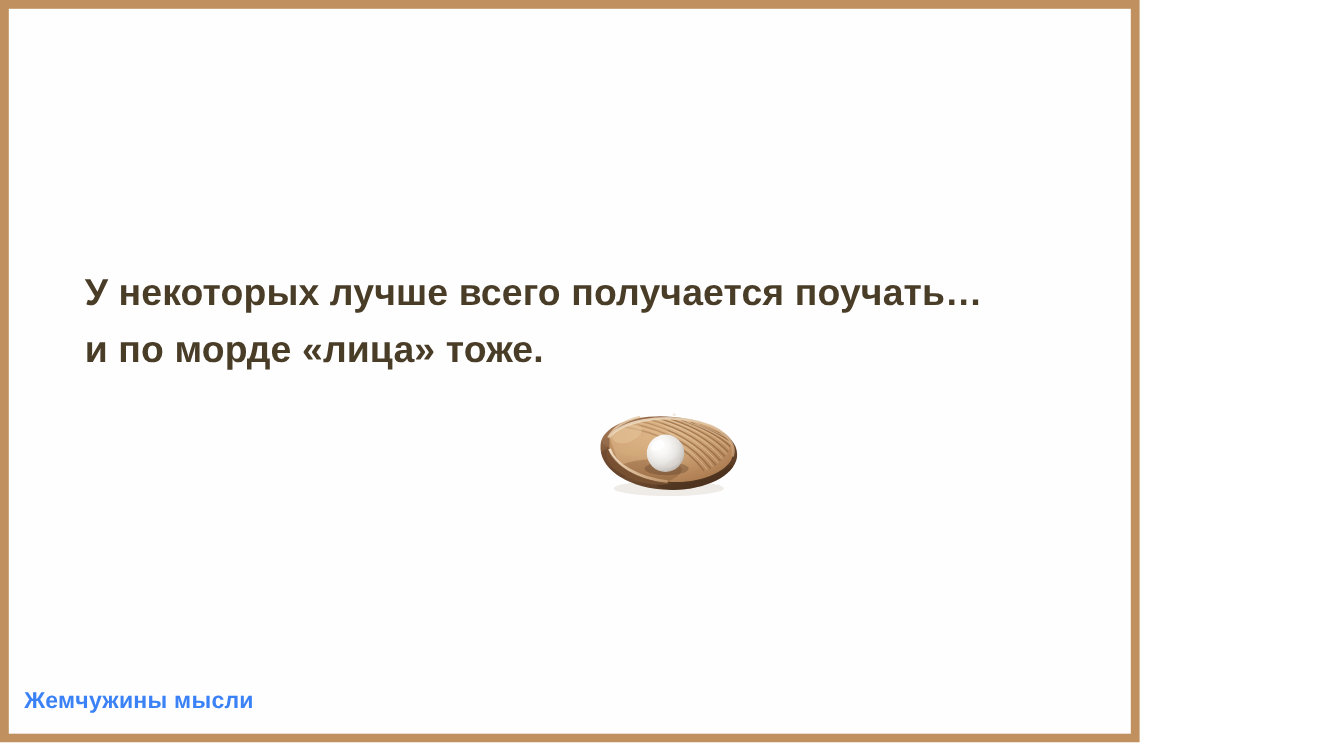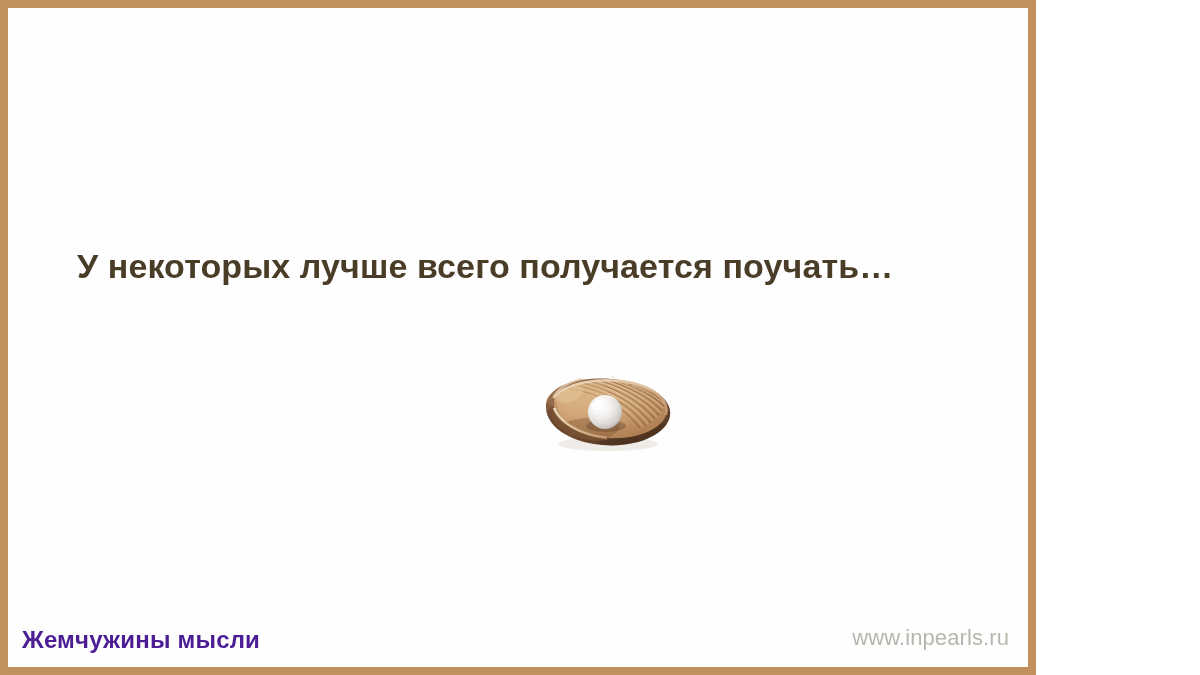--- a/index.html
+++ b/index.html
@@ -44,23 +44,23 @@
     height: 88px;
   }
   #shell-figure svg { display: block; }
 
   
   #footer-left {
     position: absolute;
     left: 14px;
     top: 618px;
     font-family: "Liberation Sans", sans-serif;
-    font-size: 24px;
+    font-size: 21px;
     font-weight: bold;
-    color: #4c1d95;
+    color: #3b82f6;
     letter-spacing: 0.2px;
     white-space: nowrap;
   }
   #footer-right {
     position: absolute;
     right: 19px;
     top: 617px;
     font-family: "Liberation Sans", sans-serif;
     font-size: 22px;
     font-weight: normal;
@@ -69,20 +69,21 @@
     white-space: nowrap;
   }
 </style>
 </head>
 <body>
 
 <div id="page">
 
   <div id="quote">
     <div class="quote-line">У некоторых лучше всего получается поучать…</div>
+    <div class="quote-line">и по морде «лица» тоже.</div>
   </div>
 
   <div id="shell-figure">
     <svg width="144" height="88" viewBox="0 0 144 88" xmlns="http://www.w3.org/2000/svg">
       <defs>
 
         <linearGradient id="gOuter" x1="0.12" y1="0.05" x2="0.78" y2="1">
           <stop offset="0" stop-color="#9d7050"></stop>
           <stop offset="0.28" stop-color="#7f5739"></stop>
           <stop offset="0.62" stop-color="#6d4a2f"></stop>
@@ -193,15 +194,14 @@
         <ellipse cx="62" cy="37" rx="6.5" ry="4.6" fill="#ffffff" opacity="0.92" transform="rotate(-28 62 37)"></ellipse>
         <ellipse cx="76" cy="53" rx="7" ry="3" fill="#d8d3cd" opacity="0.55" transform="rotate(-22 76 53)"></ellipse>
         <circle cx="69" cy="44" r="17" fill="url(#gPearlGlow)" opacity="0.35"></circle>
       </g>
 
       <circle cx="77" cy="9" r="1.4" fill="#efe3d4" opacity="0.75"></circle>
     </svg>
   </div>
 
   <div id="footer-left">Жемчужины мысли</div>
-  <div id="footer-right">www.inpearls.ru</div>
 
 </div>
 
 </body></html>

